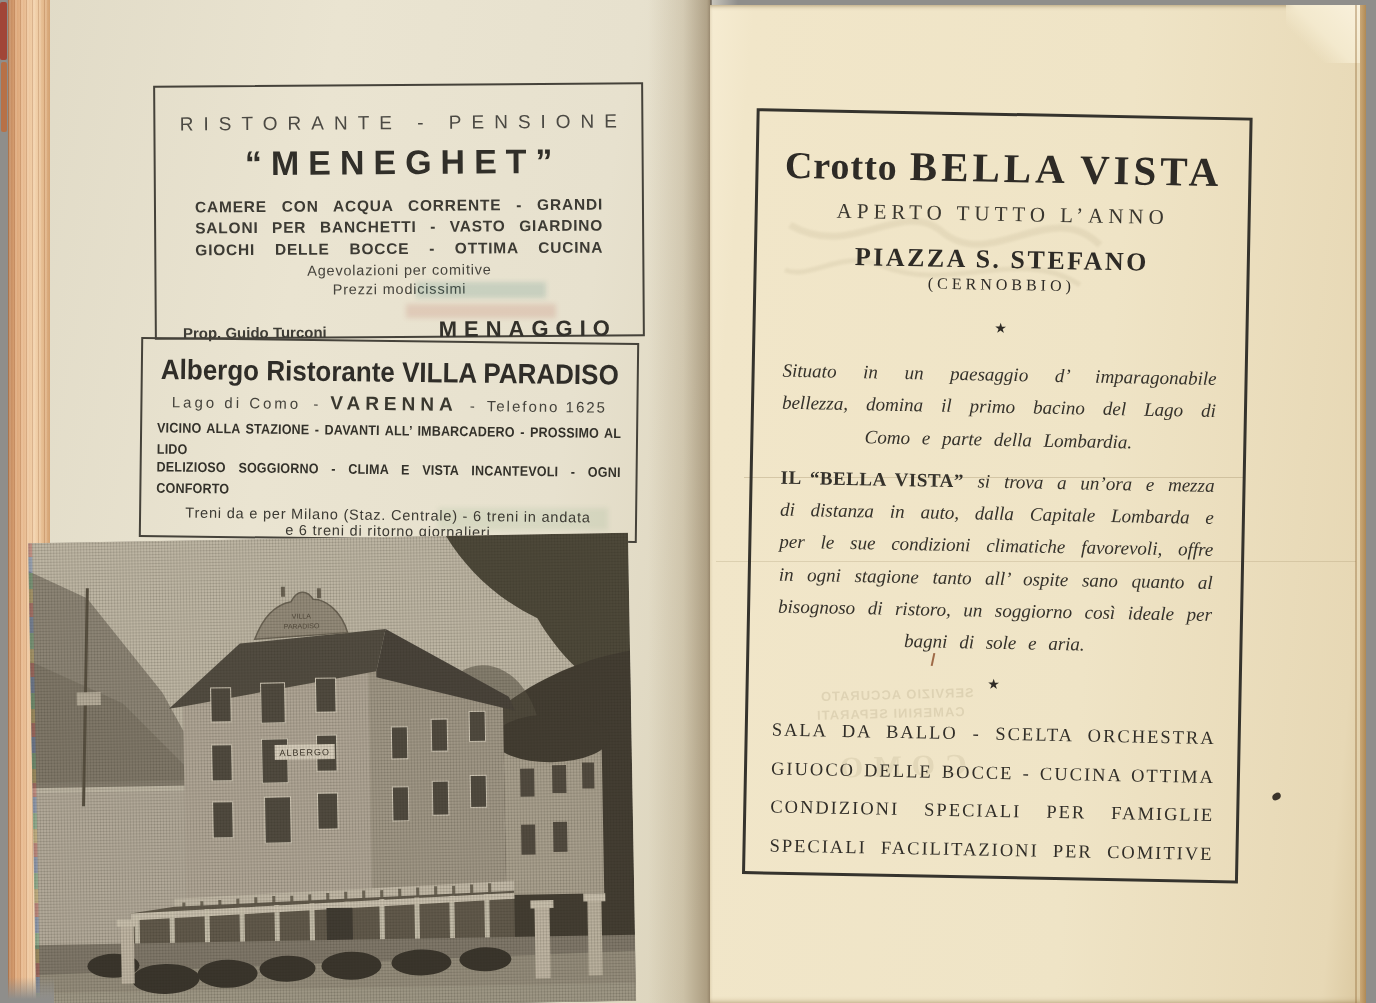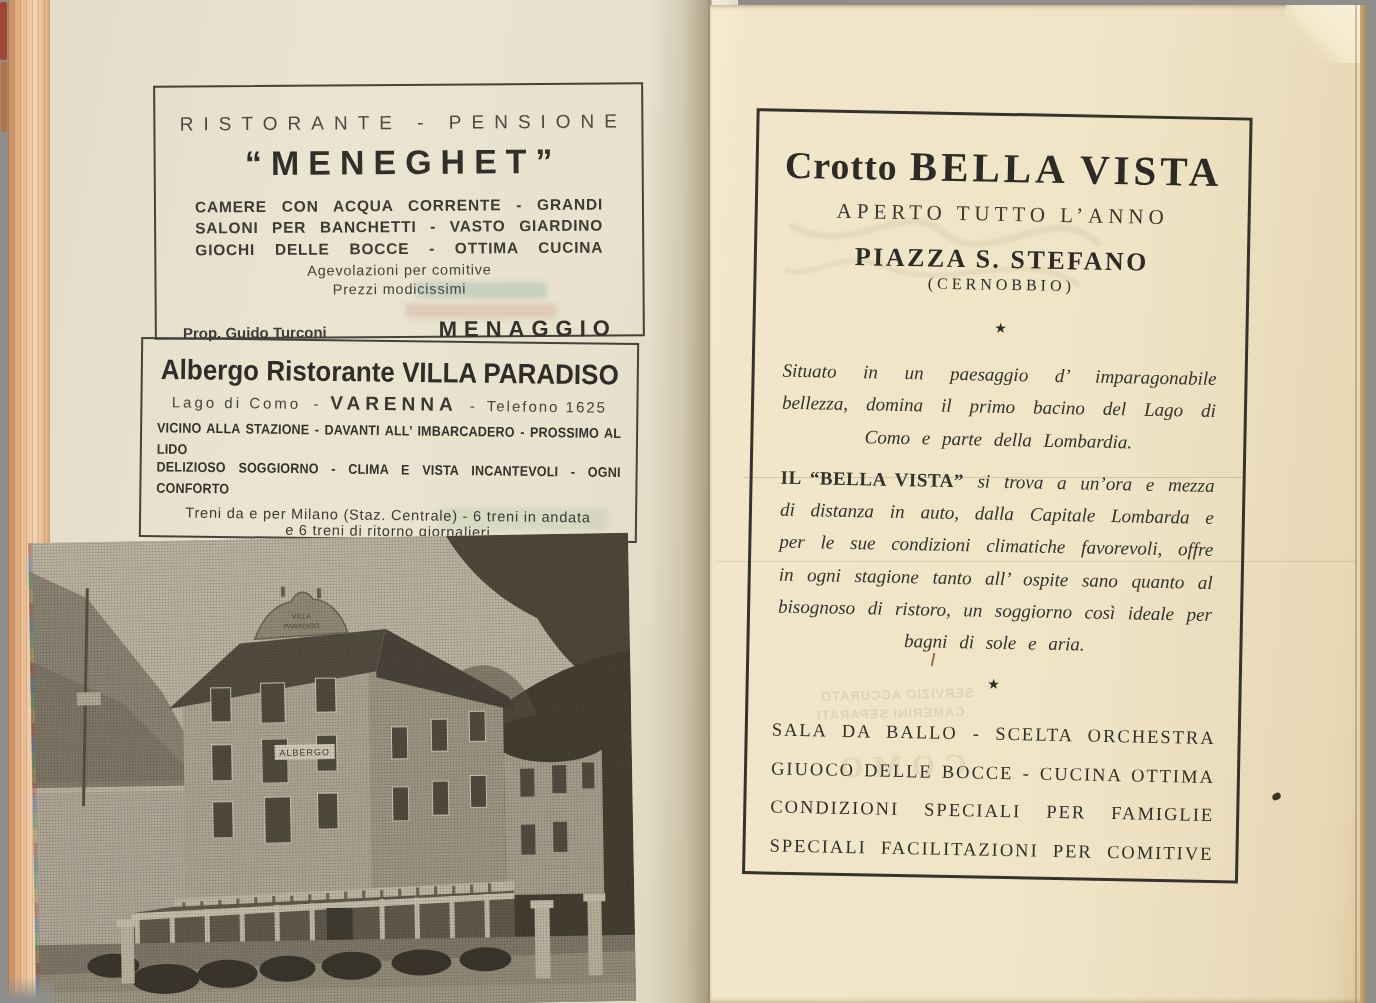--- a/index.html
+++ b/index.html
@@ -5,21 +5,21 @@
   html,body{margin:0;padding:0;}
   body{width:1376px;height:1003px;background:#8f8e8b;font-family:"Liberation Sans",sans-serif;overflow:hidden;position:relative;}
   .scan{position:absolute;inset:0;}
 
   
   .mark1{position:absolute;left:0;top:2px;width:7px;height:58px;background:#a53a28;opacity:.85;border-radius:2px;}
   .mark2{position:absolute;left:1px;top:62px;width:6px;height:70px;background:#c06a36;opacity:.8;border-radius:2px;}
 
   
   .page-left{position:absolute;left:8px;top:0;width:702px;height:1003px;
-    background:linear-gradient(100deg,#e0dac6 0%,#eae4d1 38%,#e7e1ce 72%,#dcd4bc 97%);padding-left:28px;}
+    background:linear-gradient(100deg,#e0dac6 0%,#eae4d1 38%,#e7e1ce 72%,#dcd4bc 97%);}
   .edge-stack{position:absolute;left:0;top:0;width:42px;height:100%;
     background:linear-gradient(90deg,#b97f54 0%,#dca476 18%,#ecc39a 45%,#f2d2ac 65%,#e4b98c 85%,#d3a273 100%);}
   .edge-stack::after{content:"";position:absolute;inset:0;
     background:repeating-linear-gradient(90deg,rgba(120,60,25,.18) 0 1px,rgba(255,240,220,.15) 1px 3px,rgba(0,0,0,0) 3px 6px);}
   .bl-wedge{position:absolute;left:0;bottom:0;width:46px;height:26px;background:linear-gradient(180deg,rgba(0,0,0,0),#8f8e8b 85%);}
 
   .ad-box{position:absolute;border:2px solid #45423a;color:#34322c;}
   .box-meneghet{left:146px;top:84px;width:486px;height:250px;transform:rotate(-0.4deg);}
   .m-cat{margin-top:26px;text-align:center;font-size:19px;letter-spacing:10px;padding-left:10px;color:#4b4943;}
   .m-title{margin-top:9px;text-align:center;font-size:34px;font-weight:700;letter-spacing:9px;padding-left:9px;color:#312f29;}

